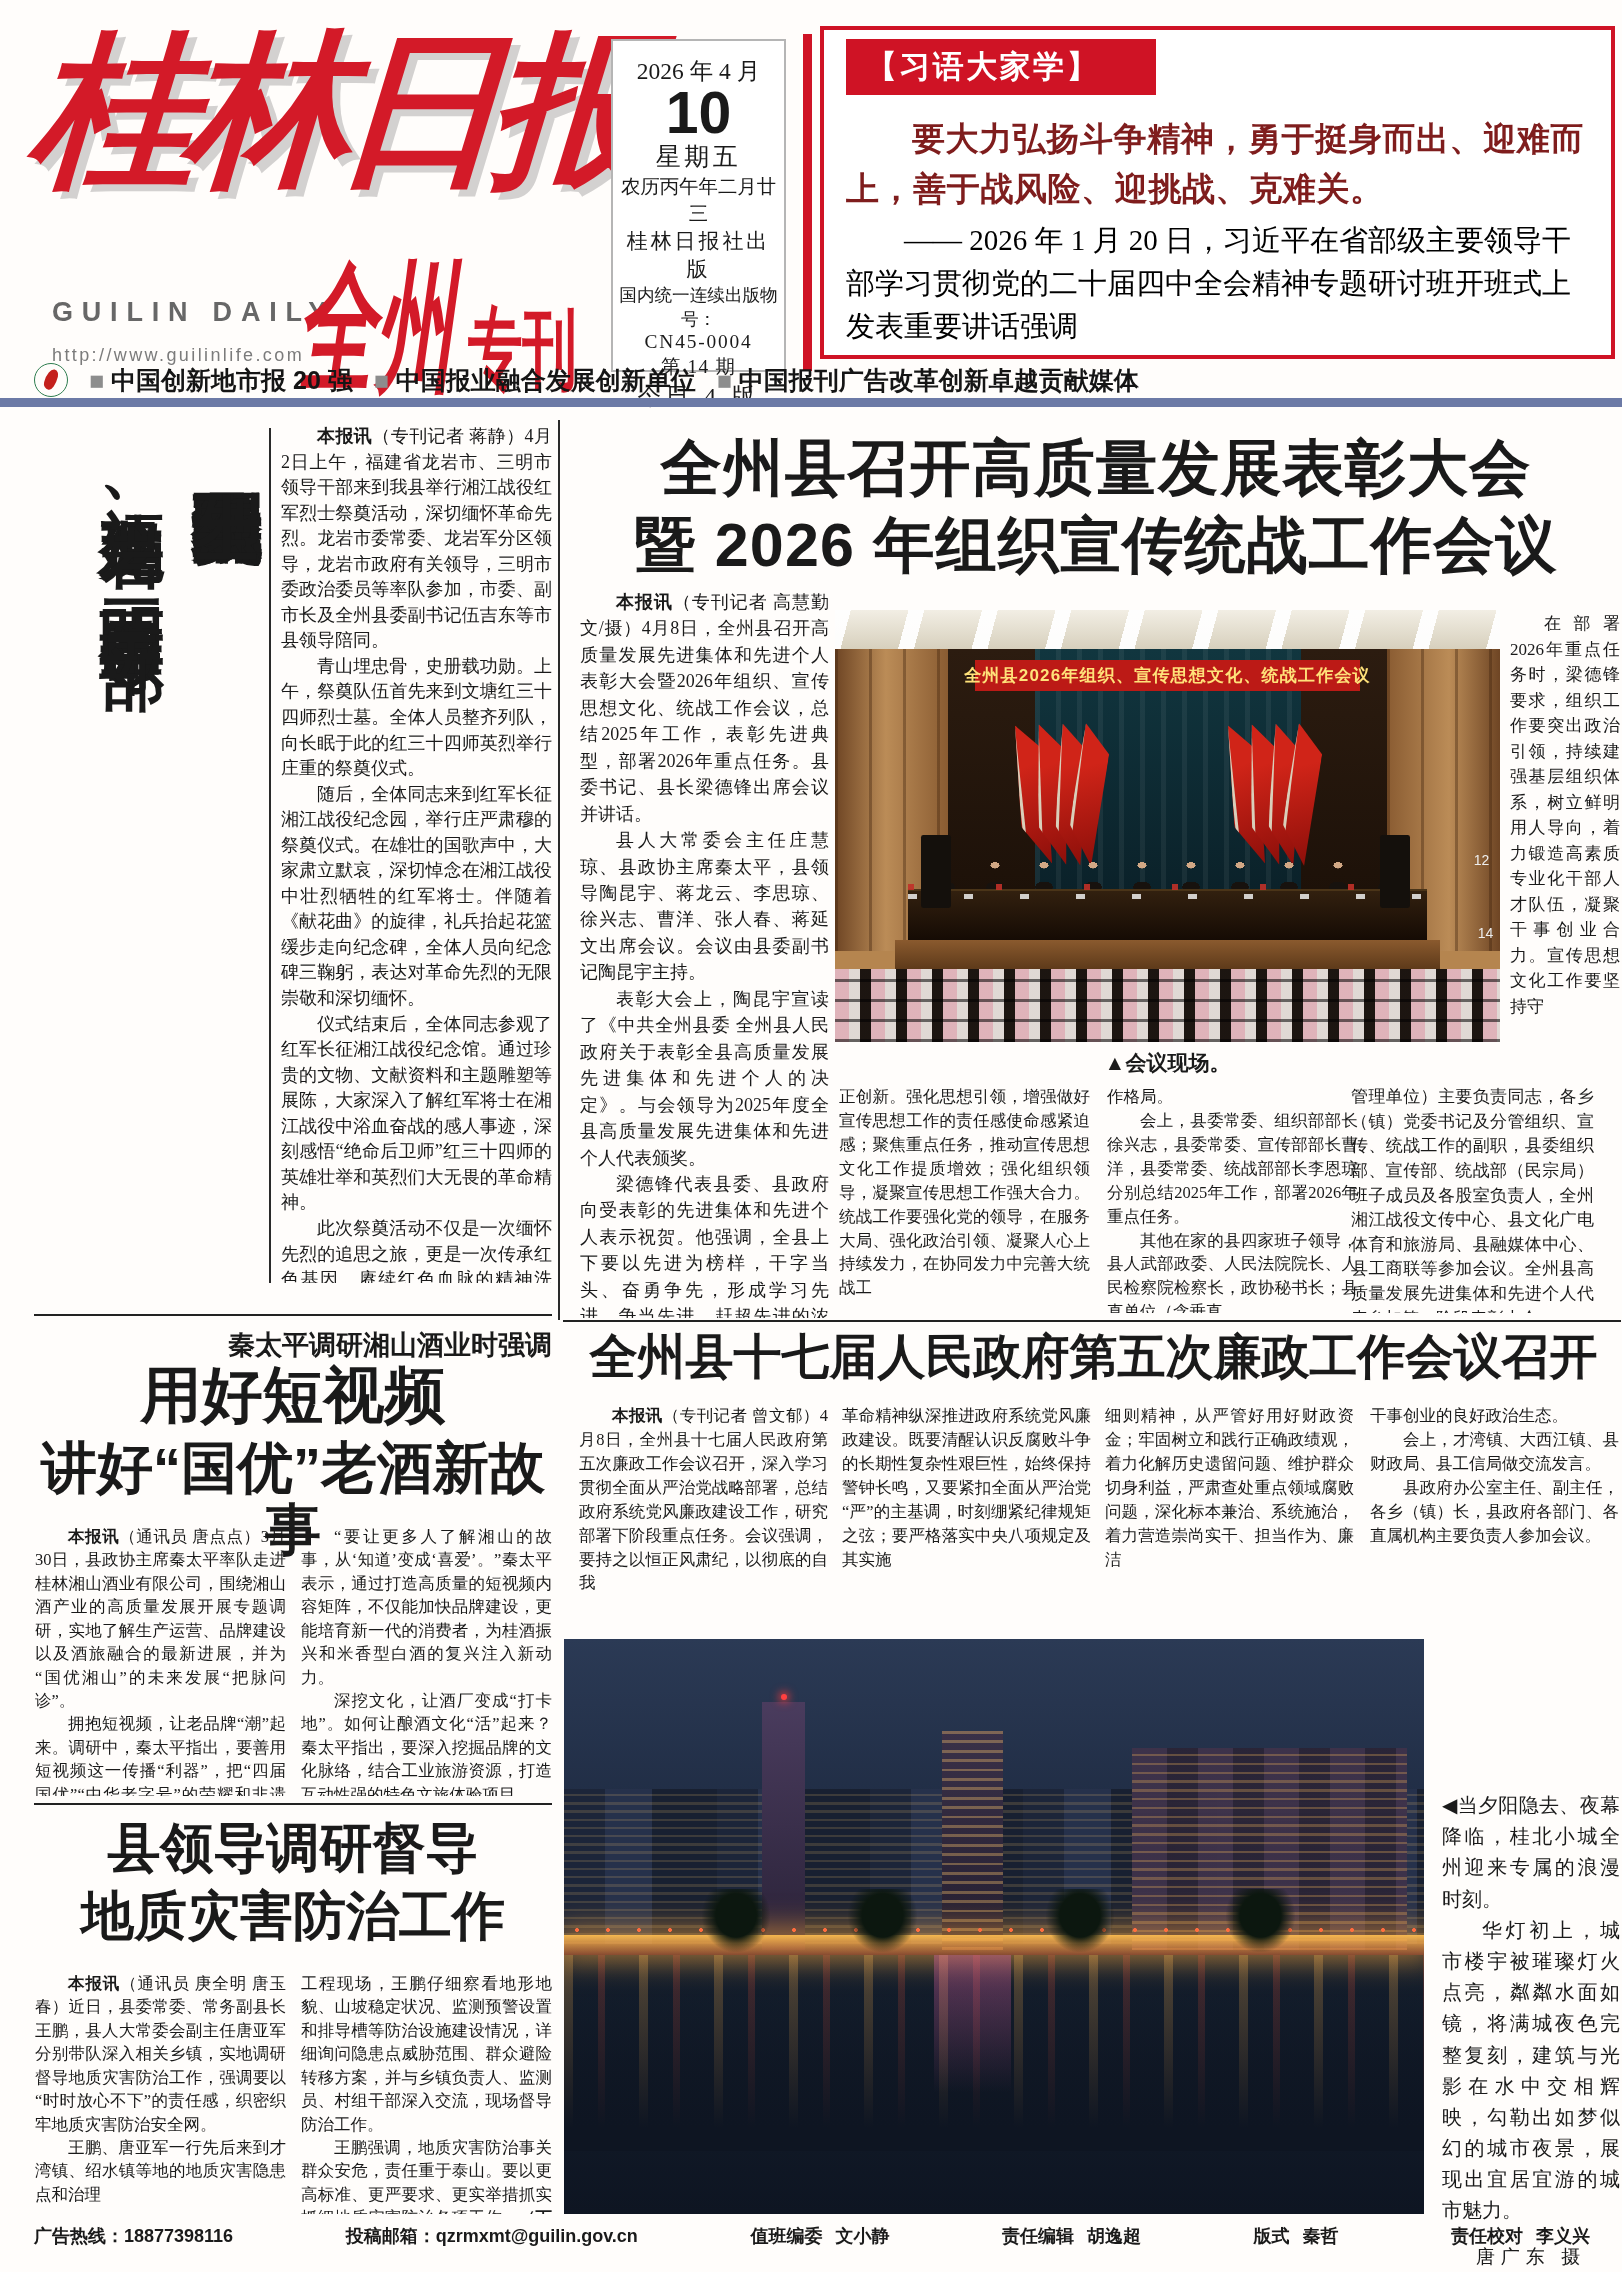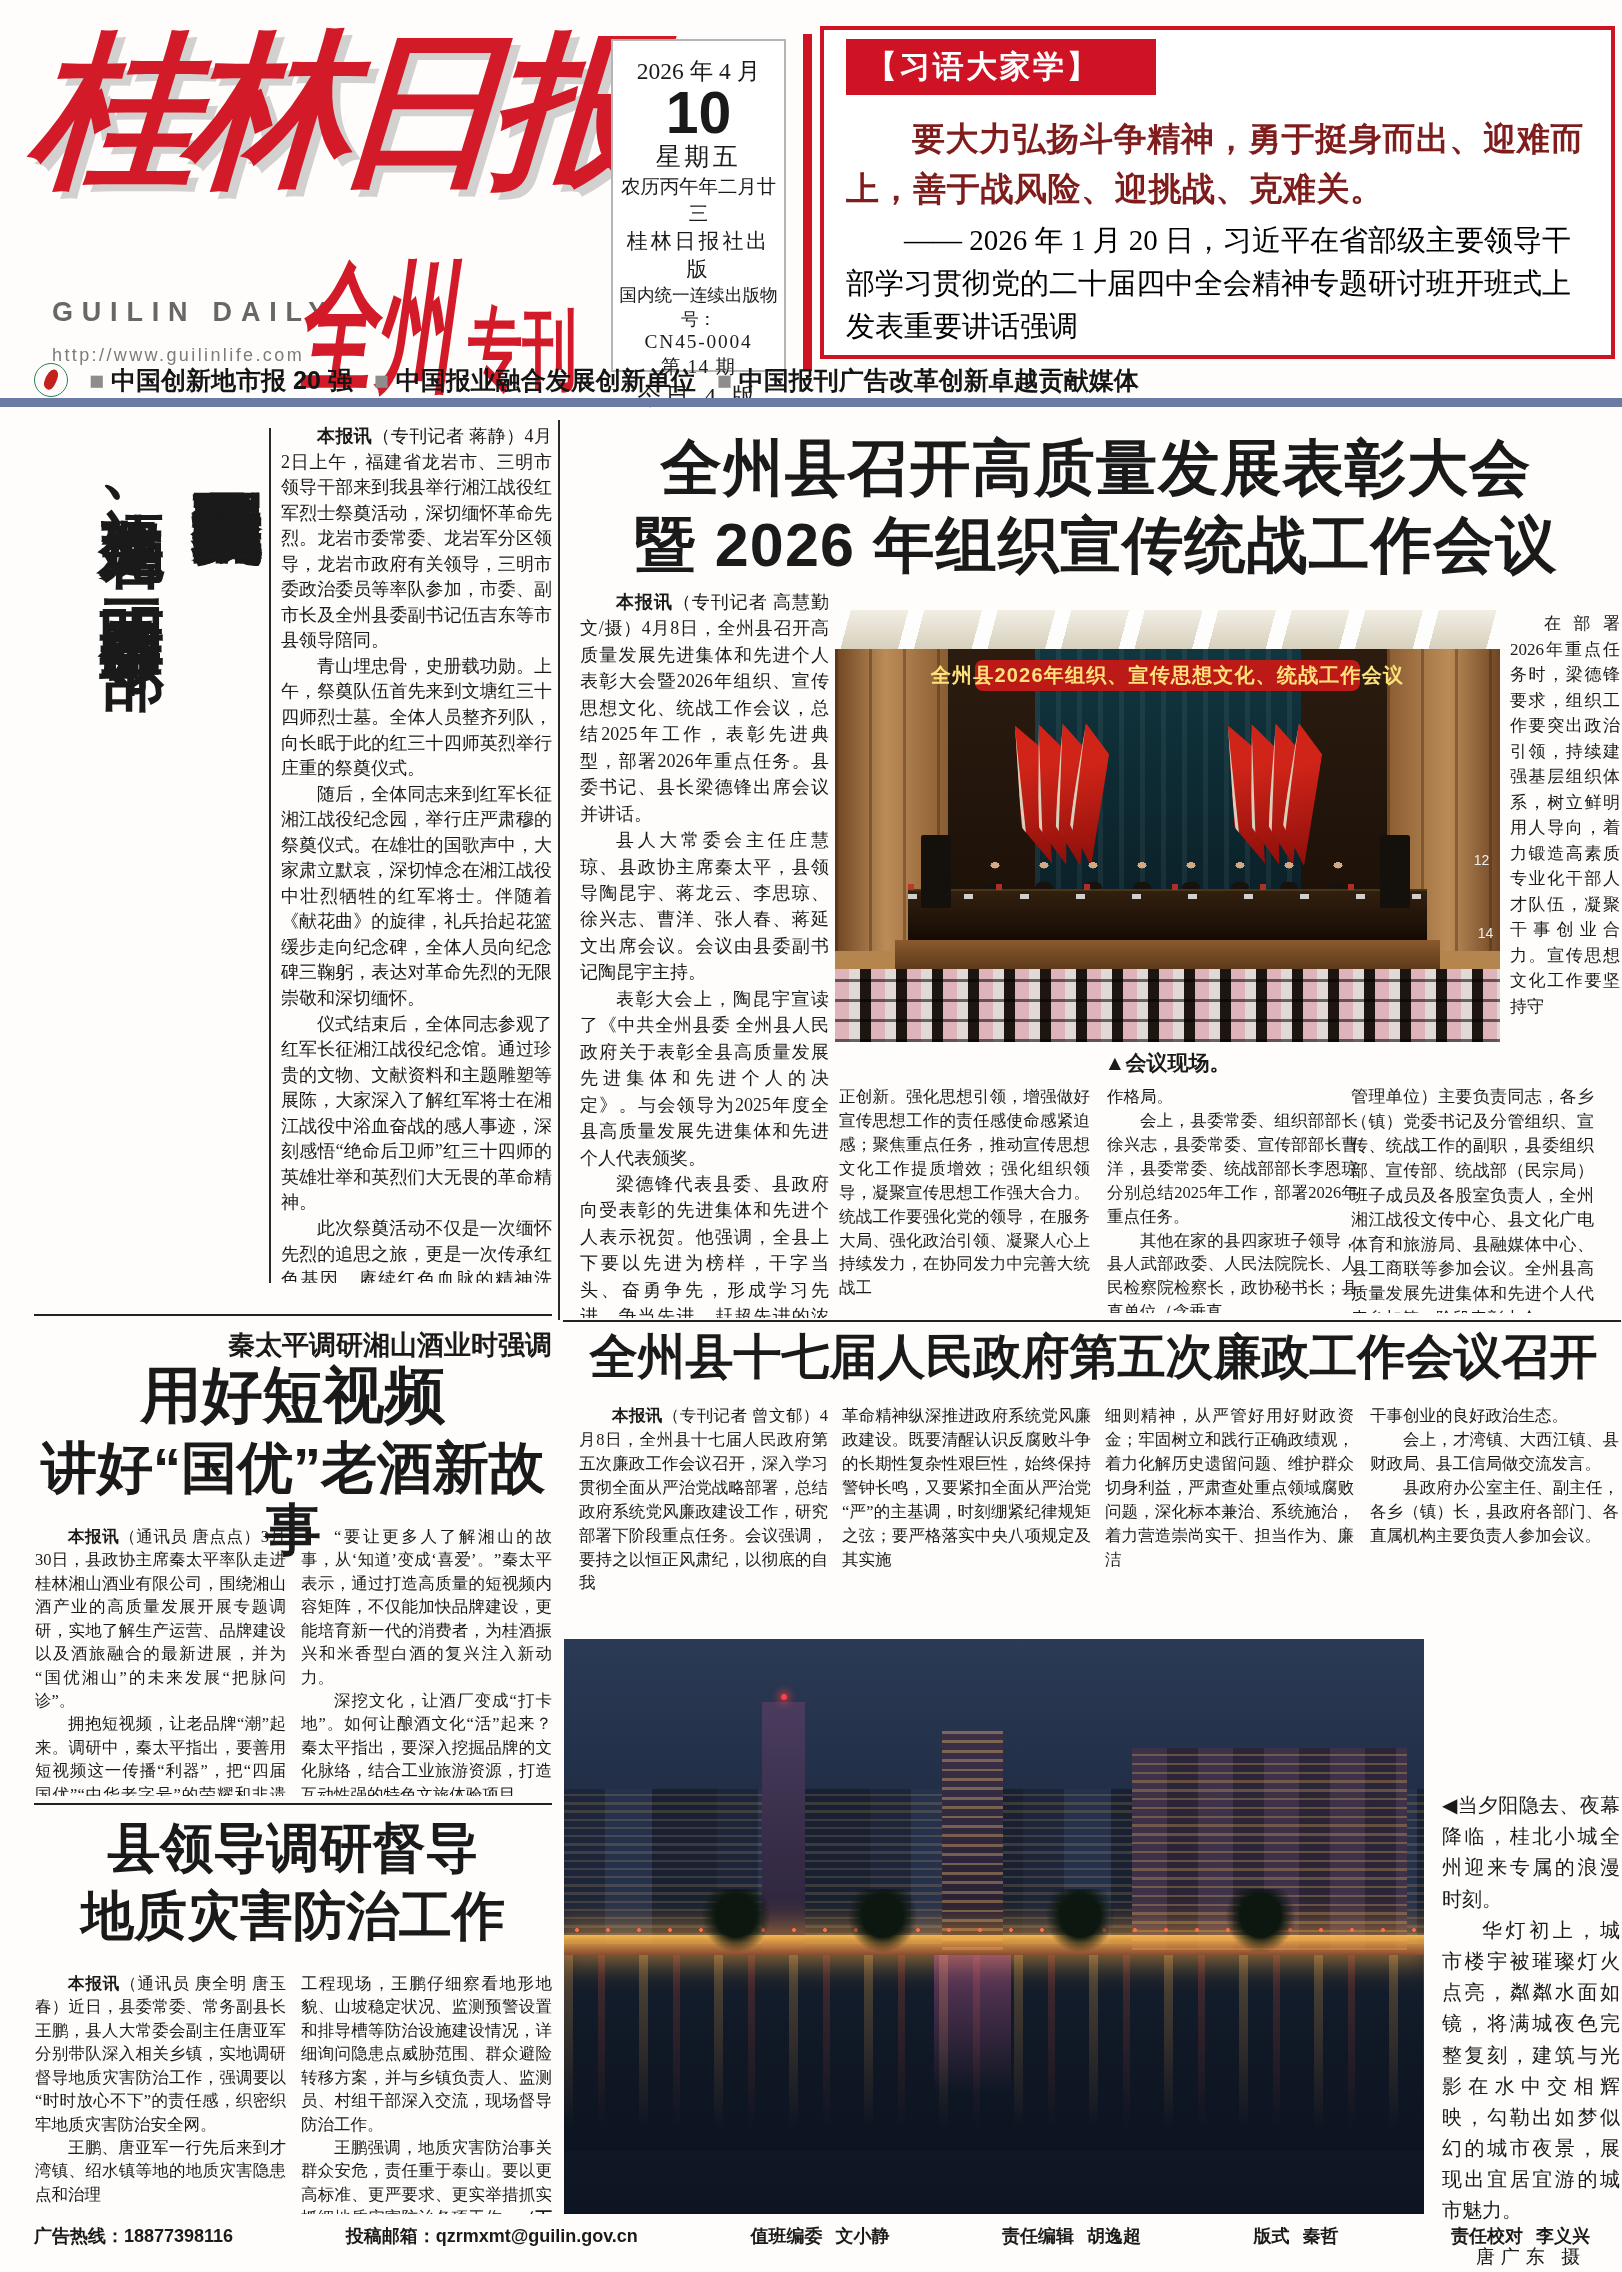--- a/index.html
+++ b/index.html
@@ -93,22 +93,22 @@
     background:repeating-linear-gradient(105deg, rgba(255,255,255,.95) 0 15.3px, transparent 15.3px 71px); }
   .cp-wall-l { left:0; top:9%; width:17%; height:70%; background:linear-gradient(90deg,#6e4524,#bb8c57 45%,#8a5c32); }
   .cp-wall-r { right:0; top:9%; width:17%; height:70%; background:linear-gradient(270deg,#6e4524,#bb8c57 45%,#8a5c32); }
   .cp-wall-l::after,.cp-wall-r::after { content:""; position:absolute; inset:0;
     background:repeating-linear-gradient(90deg, rgba(55,28,8,.35) 0 2.9px, transparent 2.9px 34px); }
   .cp-stage { left:17%; top:9%; width:66%; height:67%; background:linear-gradient(#2c1c10,#1a0f07); }
   .cp-curtain { left:30%; top:9%; width:40%; height:62%; background:linear-gradient(#11363f,#0a1f27); }
   .cp-curtain::after { content:""; position:absolute; inset:0;
     background:repeating-linear-gradient(90deg, rgba(255,255,255,.06) 0 4.7px, transparent 4.7px 21px); }
   .cp-banner { left:21%; top:11.5%; width:58%; height:7.2%; background:#bc1a16; color:#ffe27a;
-    display:flex; align-items:center; justify-content:center; font-weight:700; font-size:20px; letter-spacing:1.2px;
-    font-family:"Liberation Sans","DejaVu Sans",sans-serif; white-space:nowrap;border-radius:8px; }
+    display:flex; align-items:center; justify-content:center; font-weight:700; font-size:17px; letter-spacing:1.2px;
+    font-family:"Liberation Sans","DejaVu Sans",sans-serif; white-space:nowrap; }
   .cp-flags { top:21%; height:38%; width:13%; }
   .cp-flags.fl { left:27.5%; } .cp-flags.fr { left:59.5%; }
   .flag { position:absolute; bottom:0; width:36%; height:86%;
     background:linear-gradient(160deg,#d02418 30%,#8c0f0a); clip-path:polygon(14% 0,100% 20%,86% 100%,0 72%); }
   .flag::before { content:""; position:absolute; left:1.2px; top:-8%; width:2.4px; height:116%; background:#d9cfba; }
   .flag:nth-child(1){left:0%; transform:rotate(-6deg);} .flag:nth-child(2){left:22%; transform:rotate(-2deg);}
   .flag:nth-child(3){left:44%; transform:rotate(2deg);} .flag:nth-child(4){left:64%; transform:rotate(7deg);}
   .cp-people { left:13%; top:57%; width:74%; height:9%;
     background-image:radial-gradient(ellipse 7.6px 5.3px at 25px 24%, #d2a885 59%, transparent 60%),
                      radial-gradient(ellipse 14.7px 9.4px at 25px 80%, #17120e 59%, transparent 60%);

